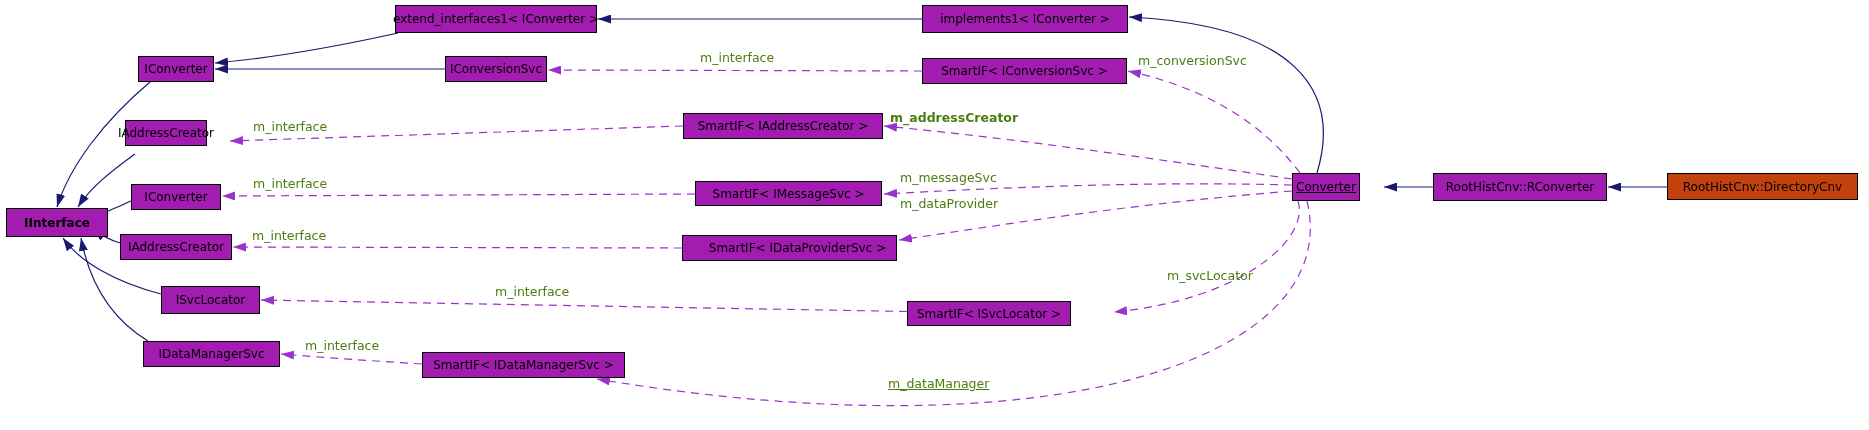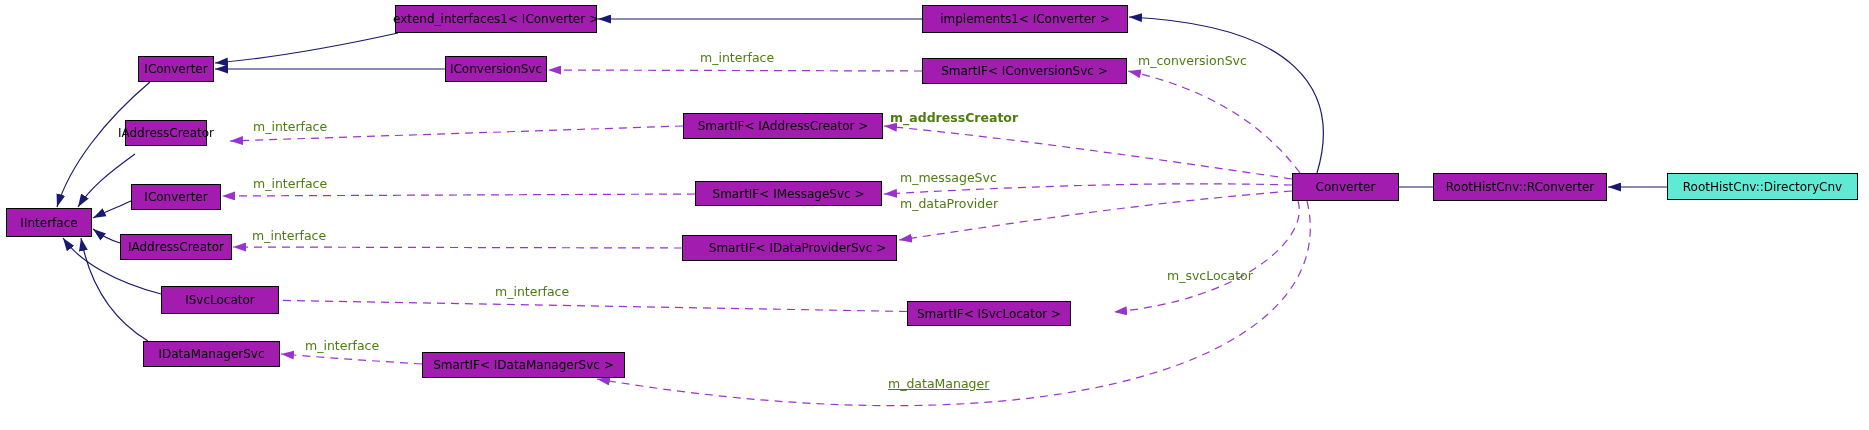--- a/index.html
+++ b/index.html
@@ -14,21 +14,21 @@
   .edge{fill:none;stroke-width:1.2px;}
   .edge.inheritance{stroke:#191970;}
   .edge.usage{stroke:#9a32cd;stroke-dasharray:8 6;}
   .node{
     position:absolute;box-sizing:border-box;
     border:1px solid #000000;background:#a21caf;color:#000000;
     display:flex;align-items:center;justify-content:center;
     font-size:12px;line-height:1;white-space:nowrap;
     cursor:pointer;
   }
-  .node.hl{background:#5eead4;}
+  .node.hl{background:#c2410c;}
   .edge-label{
     position:absolute;font-size:12.5px;color:#4d7c0f;
     white-space:nowrap;pointer-events:none;text-align:center;
   }
 </style>
 </head>
 <body>
 
 <div class="canvas">
   <svg class="edge-layer" width="1869" height="430" viewBox="0 0 1869 430" xmlns="http://www.w3.org/2000/svg">
@@ -61,37 +61,37 @@
         <path d="M 1292 185 C 1140 181 995 188 884 194" class="edge usage" marker-end="url(#arrow-usage)"></path>
         <path d="M 682 248 L 233 247" class="edge usage" marker-end="url(#arrow-usage)"></path>
         <path d="M 1292 191 C 1120 205 1010 224 899 240" class="edge usage" marker-end="url(#arrow-usage)"></path>
         <path d="M 935 312 C 710 308 480 304 261 300" class="edge usage" marker-end="url(#arrow-usage)"></path>
         <path d="M 1298 201 C 1310 240 1240 300 1114 312" class="edge usage" marker-end="url(#arrow-usage)"></path>
         <path d="M 422 364 C 375 361 330 358 281 354" class="edge usage" marker-end="url(#arrow-usage)"></path>
         <path d="M 1307 201 C 1345 360 1050 455 597 379" class="edge usage" marker-end="url(#arrow-usage)"></path>
       </g>
   </svg>
   <div id="node-layer">
-      <div class="node" style="left: 6px; top: 208px; width: 86px; height: 29px;">IInterface</div>
+      <div class="node" style="left: 6px; top: 208px; width: 102px; height: 29px; font-weight: bold;">IInterface</div>
       <div class="node" style="left: 138px; top: 56px; width: 76px; height: 26px; text-align: center;">IConverter</div>
       <div class="node" style="left: 125px; top: 120px; width: 82px; height: 26px;">IAddressCreator</div>
       <div class="node" style="left: 131px; top: 184px; width: 90px; height: 26px;">IConverter</div>
       <div class="node" style="left: 120px; top: 234px; width: 112px; height: 26px;">IAddressCreator</div>
-      <div class="node" style="left: 161px; top: 286px; width: 118px; height: 28px;">ISvcLocator</div>
+      <div class="node" style="left: 161px; top: 286px; width: 99px; height: 28px;">ISvcLocator</div>
       <div class="node" style="left: 143px; top: 341px; width: 137px; height: 26px;">IDataManagerSvc</div>
       <div class="node" style="left: 395px; top: 5px; width: 202px; height: 28px;">extend_interfaces1&lt; IConverter &gt;</div>
       <div class="node" style="left: 445px; top: 56px; width: 102px; height: 26px;">IConversionSvc</div>
       <div class="node" style="left: 922px; top: 5px; width: 206px; height: 28px;">implements1&lt; IConverter &gt;</div>
       <div class="node" style="left: 922px; top: 58px; width: 205px; height: 26px;">SmartIF&lt; IConversionSvc &gt;</div>
       <div class="node" style="left: 683px; top: 113px; width: 200px; height: 26px;">SmartIF&lt; IAddressCreator &gt;</div>
       <div class="node" style="left: 695px; top: 181px; width: 187px; height: 25px;">SmartIF&lt; IMessageSvc &gt;</div>
       <div class="node" style="left: 682px; top: 235px; width: 215px; height: 26px; padding-left: 16px;">SmartIF&lt; IDataProviderSvc &gt;</div>
       <div class="node" style="left: 907px; top: 301px; width: 164px; height: 25px;">SmartIF&lt; ISvcLocator &gt;</div>
       <div class="node" style="left: 422px; top: 352px; width: 203px; height: 26px;">SmartIF&lt; IDataManagerSvc &gt;</div>
-      <div class="node" style="left: 1292px; top: 173px; width: 107px; height: 28px;">Converter</div>
+      <div class="node" style="left: 1292px; top: 173px; width: 68px; height: 28px; text-decoration: underline;">Converter</div>
       <div class="node" style="left: 1433px; top: 173px; width: 174px; height: 28px;">RootHistCnv::RConverter</div>
       <div class="node hl" style="left: 1667px; top: 173px; width: 191px; height: 27px;">RootHistCnv::DirectoryCnv</div>
     </div>
   <div id="label-layer">
       <div class="edge-label" style="left: 700px; top: 50px;">m_interface</div>
       <div class="edge-label" style="left: 1138px; top: 53px;">m_conversionSvc</div>
       <div class="edge-label" style="left: 253px; top: 119px;">m_interface</div>
       <div class="edge-label" style="left: 890px; top: 110px; font-weight: bold;">m_addressCreator</div>
       <div class="edge-label" style="left: 253px; top: 176px;">m_interface</div>
       <div class="edge-label" style="left: 900px; top: 170px;">m_messageSvc</div>

